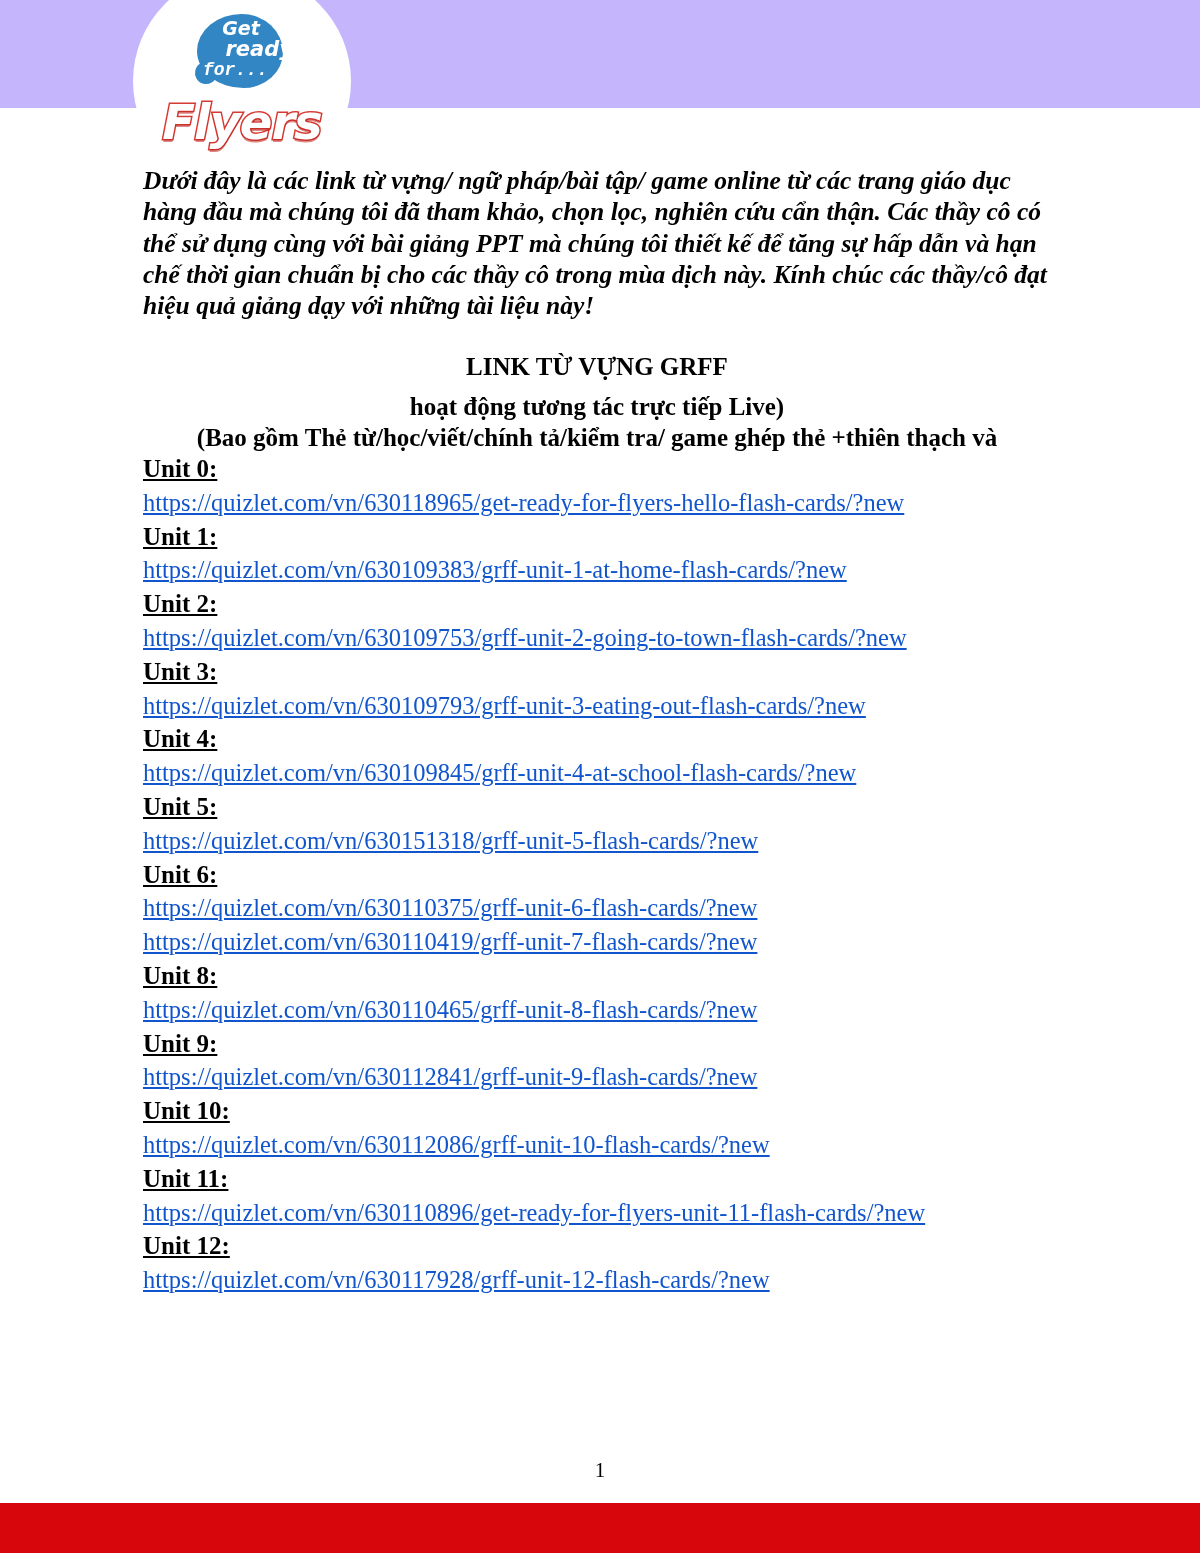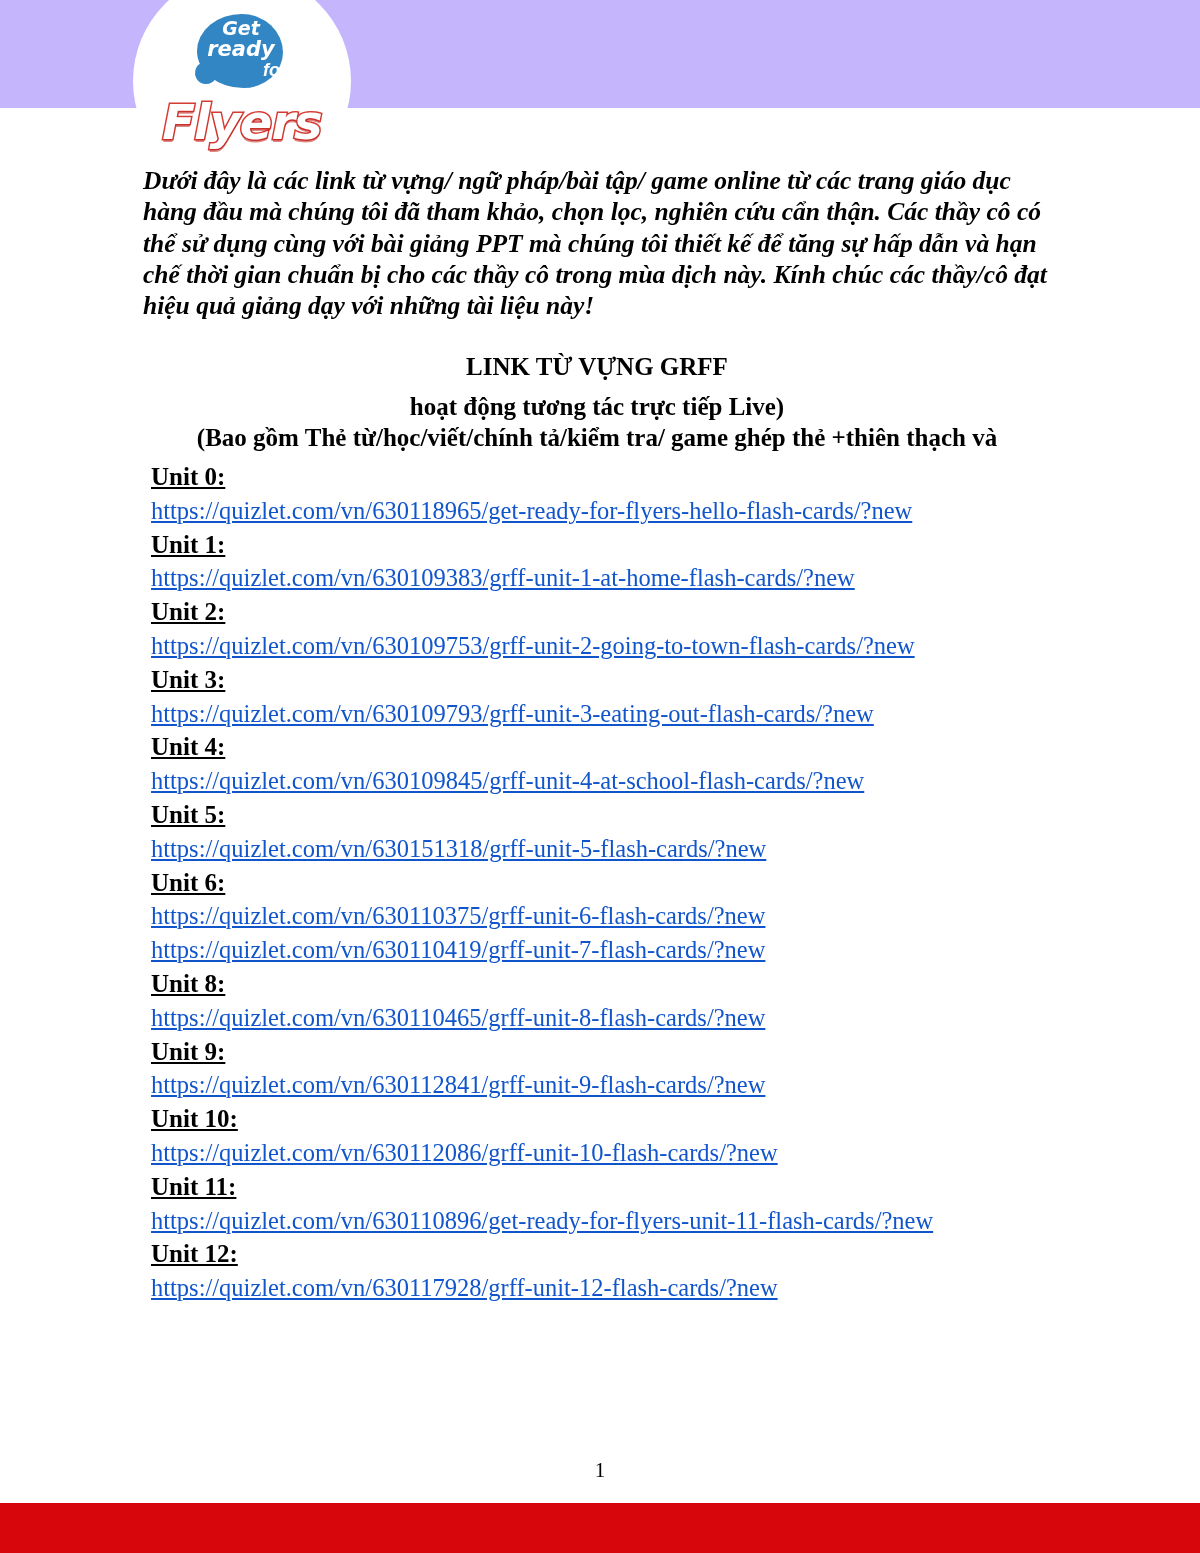--- a/index.html
+++ b/index.html
@@ -55,22 +55,22 @@
     position: absolute;
     left: 6px;
     top: 50px;
     width: 22px;
     height: 22px;
     background: #3286c4;
     border-radius: 50% 10% 50% 50%;
     transform: rotate(14deg);
   }
   .bb-l1 { position:absolute; top: 5px;  left:0; width:104px; text-align:center; font-size: 19px; color:#fff; font-family:"DejaVu Sans",sans-serif; font-weight:bold; font-style:italic;}
-  .bb-l2 { position:absolute; top: 25px; left:0; width:104px; text-align:center; font-size: 21px; color:#fff; font-family:"DejaVu Sans",sans-serif; font-weight:bold; font-style:italic;}
-  .bb-l3 { position:absolute; top: 48px; left:8px; width:104px; text-align:right; font-size: 18px; color:#fff; font-family:Liberation Sans, sans-serif; font-weight:bold; font-style:italic;}
+  .bb-l2 { position:absolute; top: 25px; left:0; width:104px; text-align:right; font-size: 21px; color:#fff; font-family:"DejaVu Sans",sans-serif; font-weight:bold; font-style:italic;}
+  .bb-l3 { position:absolute; top: 48px; left:14px; width:104px; text-align:left; font-size: 18px; color:#fff; font-family:Liberation Mono, monospace; font-weight:bold; font-style:italic;}
 
   .logo-flyers {
     position: absolute;
     left: 0;
     top: 122px;
     width: 218px;
     text-align: center;
     font-family: "DejaVu Sans", sans-serif;
     font-weight: bold;
     font-style: italic;
@@ -126,21 +126,21 @@
   .doc-subtitle {
     font-family: "Liberation Serif", "DejaVu Serif", serif;
     font-weight: bold;
     font-size: 25px;
     line-height: 31.5px;
     text-align: center;
     color: #000000;
     margin: 0;
   }
 
-  .link-list { margin: 8px; padding: 0; list-style: none; }
+  .link-list { margin: 0; padding: 0; list-style: none; }
 
   .unit-heading {
     font-family: "Liberation Serif", "DejaVu Serif", serif;
     font-weight: bold;
     font-size: 25px;
     line-height: 30.8px;
     color: #000000;
     text-decoration: underline;
     text-decoration-thickness: 2px;
     text-underline-offset: 2px;

